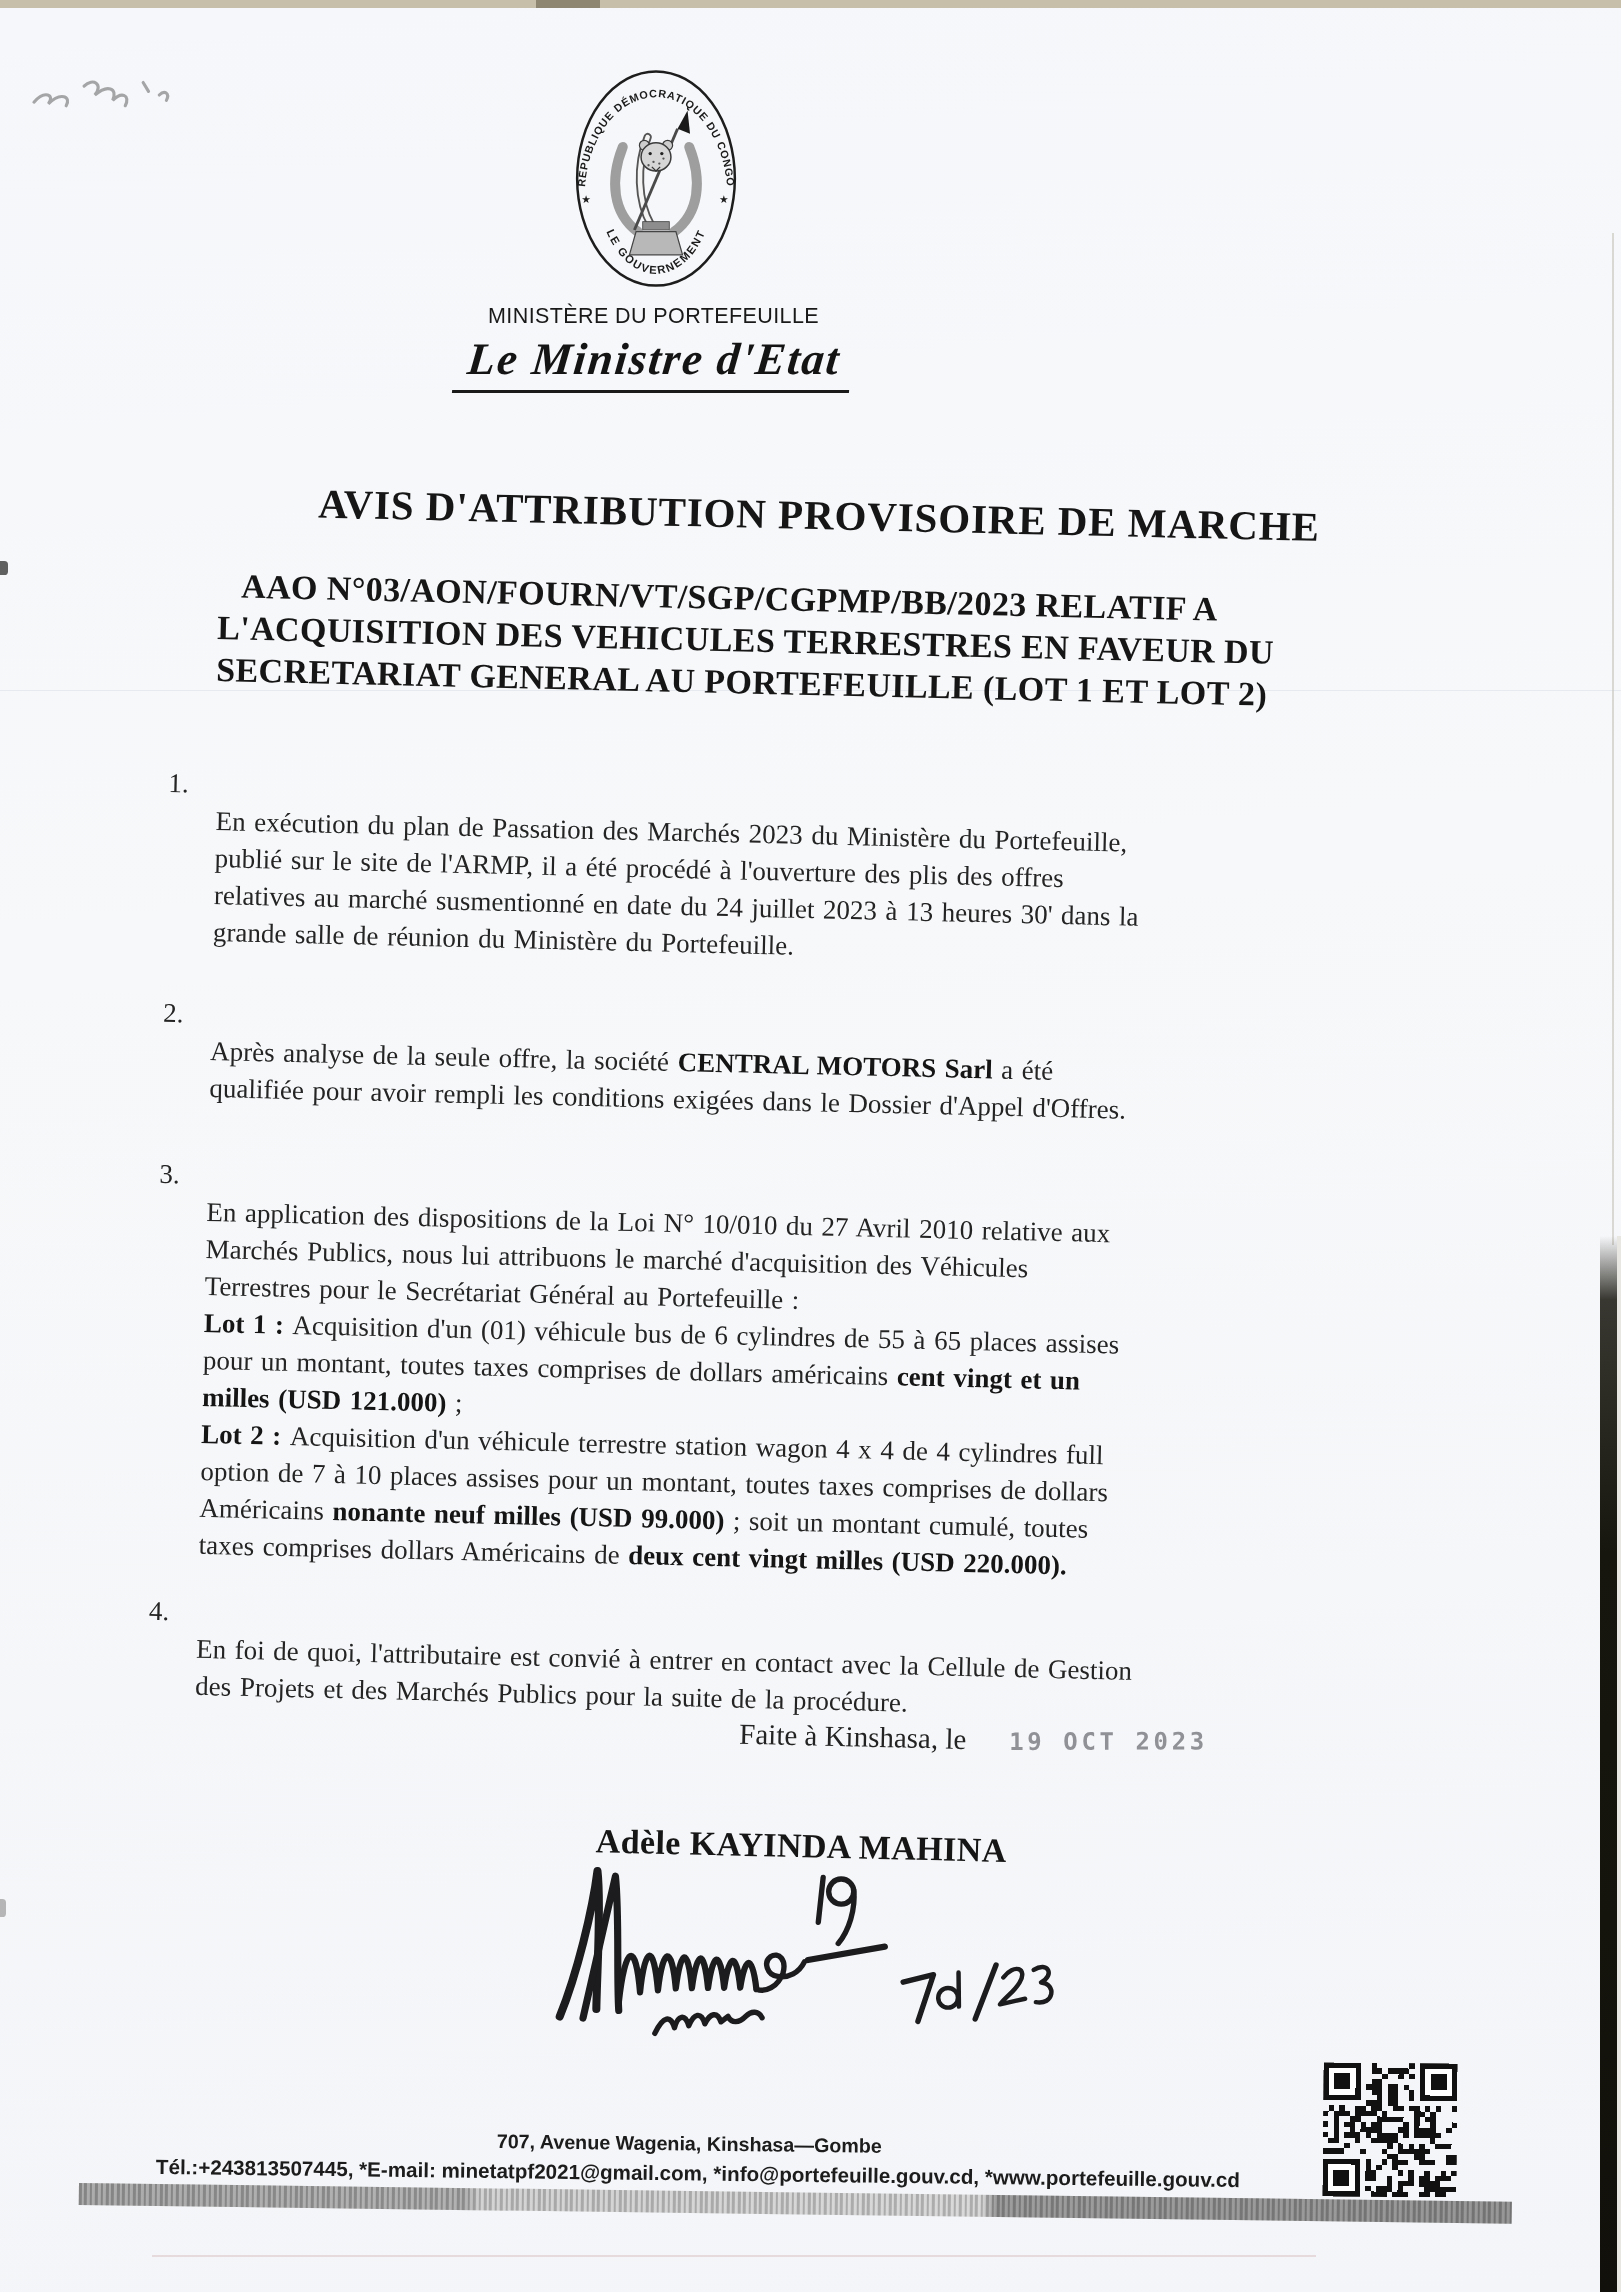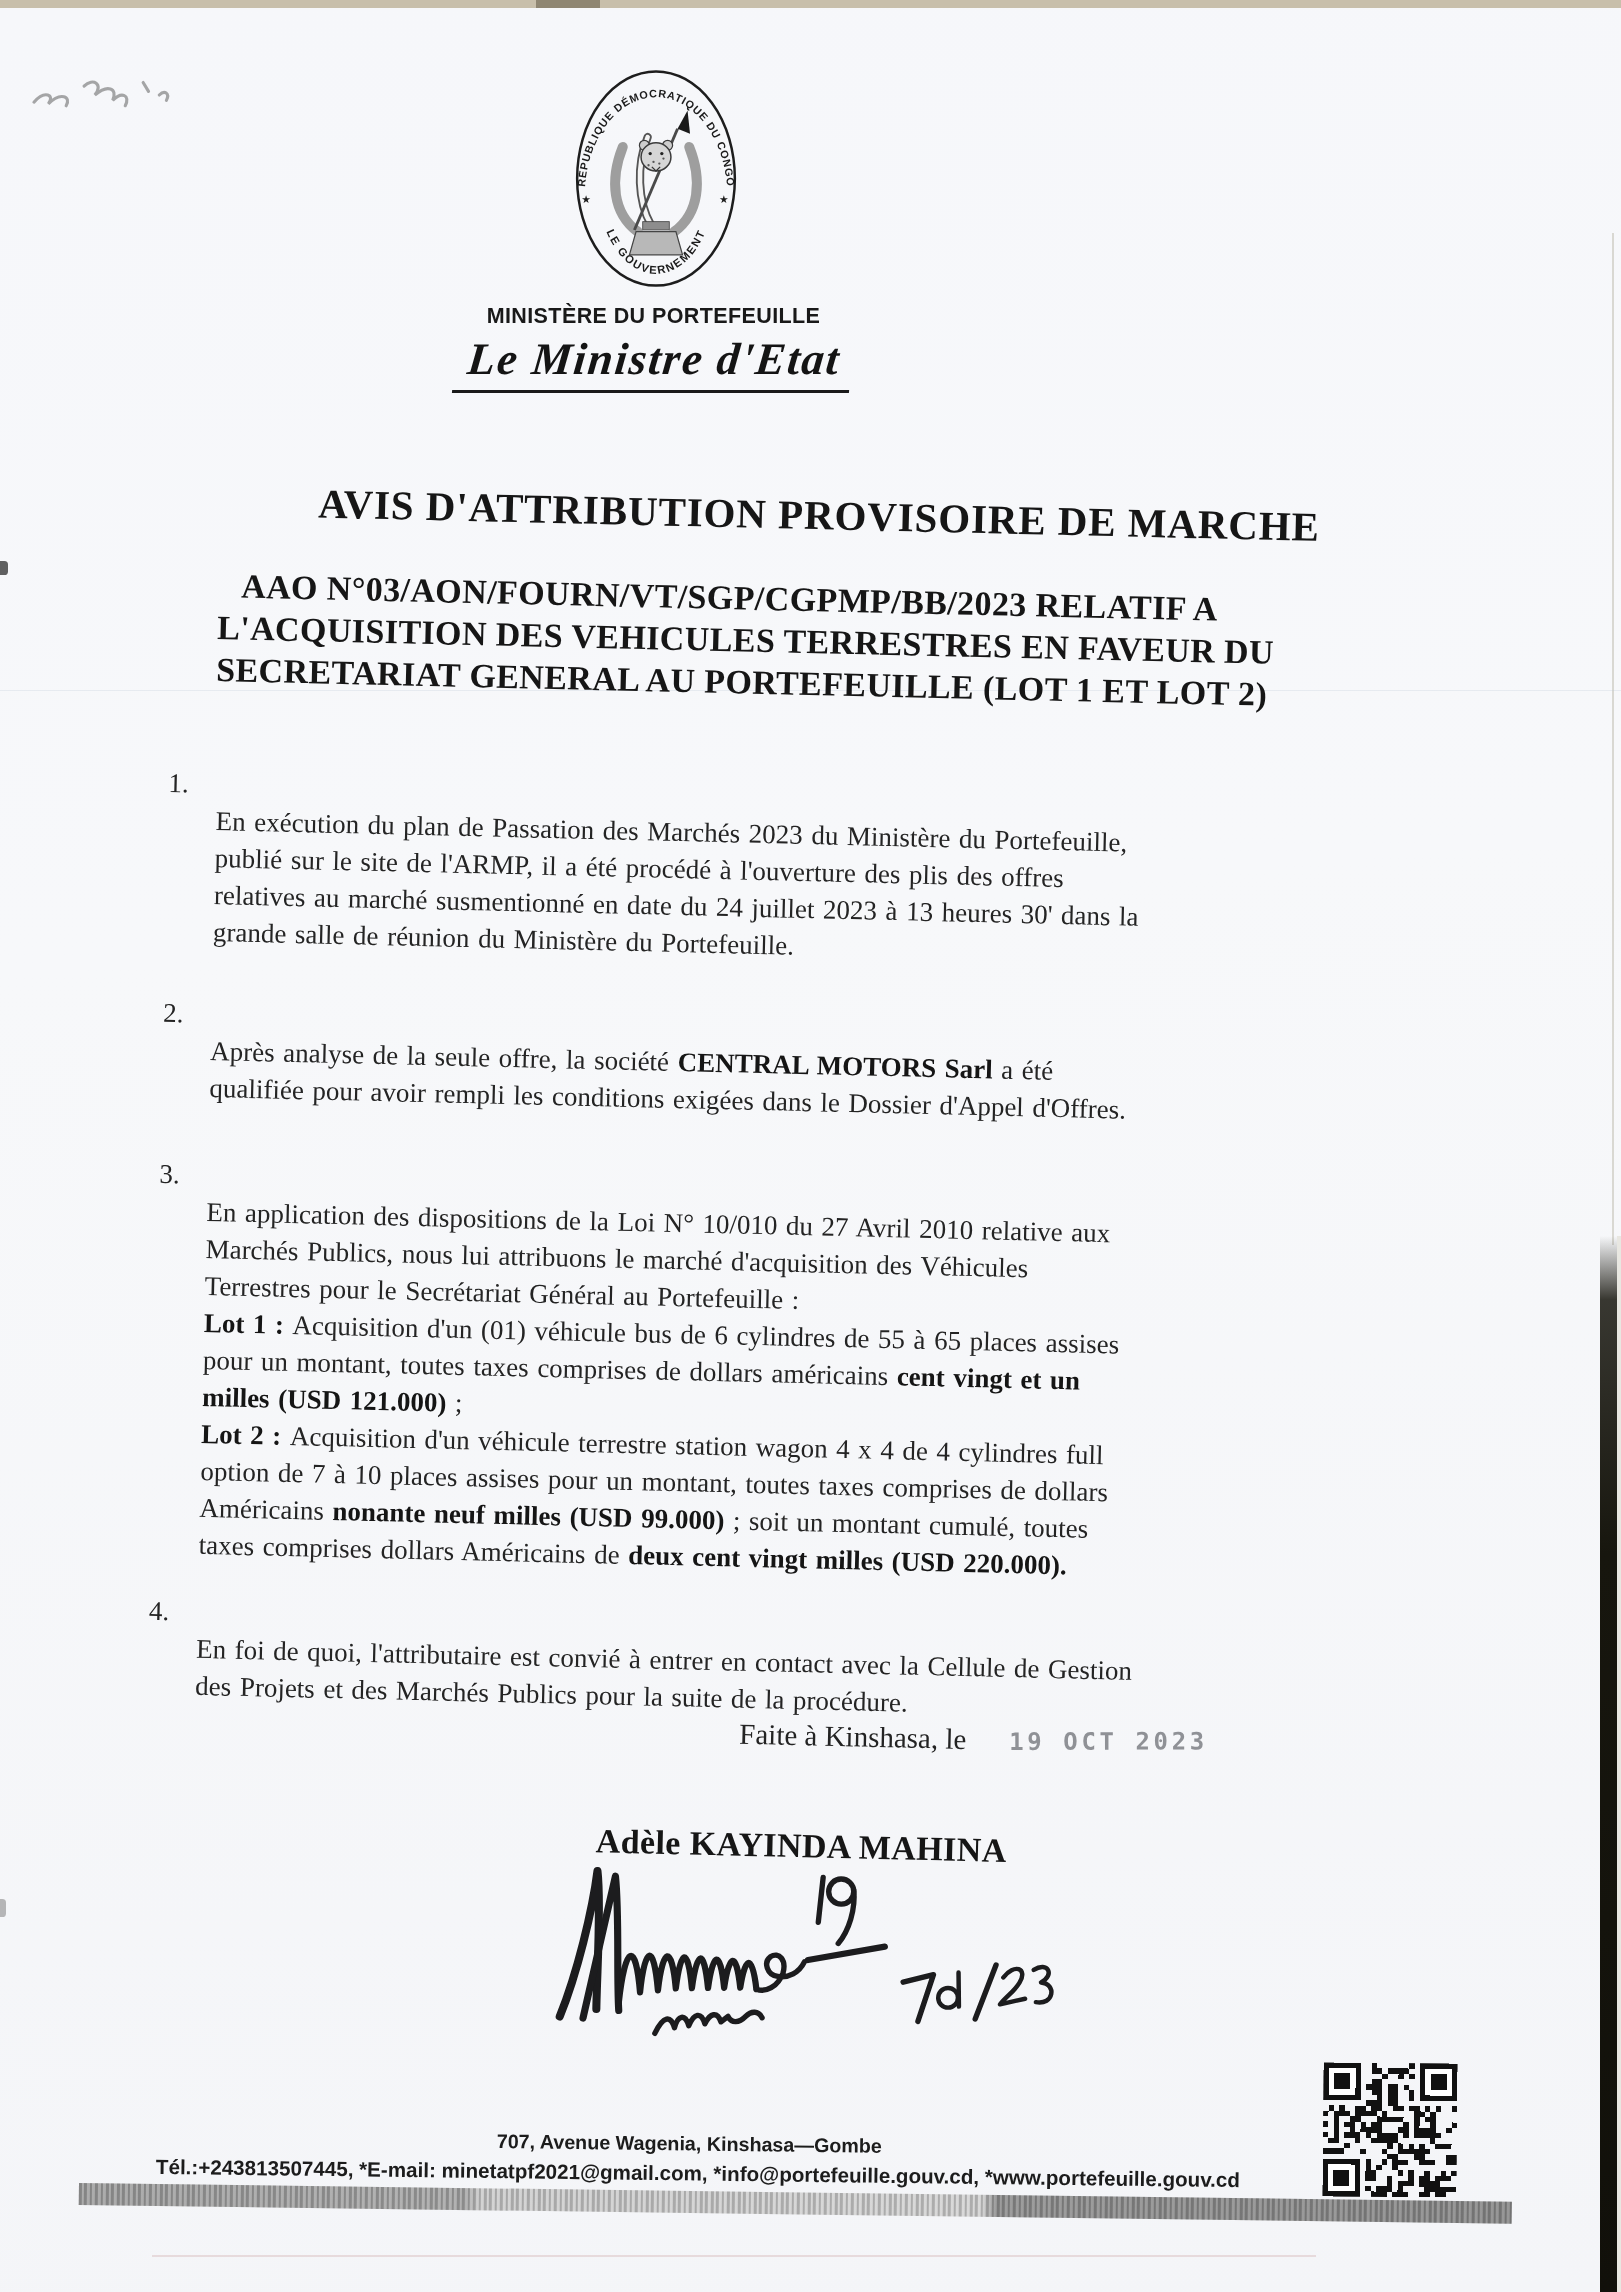--- a/index.html
+++ b/index.html
@@ -16,21 +16,21 @@
     background:linear-gradient(180deg,rgba(23,22,14,0) 0%,rgba(23,22,14,.85) 6%,#17160e 30%,#11100a 100%);}
   .edge-right-sliver{position:absolute;left:1617px;top:1236px;width:3.6px;height:1057px;background:#e8e7e1;}
   .speck-a{position:absolute;left:0;top:561px;width:8px;height:14.3px;background:#3a3a3a;border-radius:0 3.6px 3.6px 0;opacity:.8;}
   .speck-b{position:absolute;left:0;top:1899px;width:6.3px;height:18px;background:#8a8a8a;border-radius:0 3.6px 3.6px 0;opacity:.6;}
   .crease-1{position:absolute;left:152px;top:2255px;width:1164px;height:1.8px;background:rgba(205,170,170,.35);}
   .crease-2{position:absolute;left:0;top:690px;width:1621px;height:0.9px;background:rgba(185,195,212,.25);}
   .scribble{position:absolute;left:25px;top:59px;}
   
   .seal{position:absolute;left:573px;top:63px;width:166px;height:231px;}
   .ministry{position:absolute;left:340px;top:304px;width:627px;text-align:center;
-    font-family:"Liberation Sans",sans-serif;font-weight:bold;font-size:21.5px;letter-spacing:0.4px;color:#191919;}
+    font-family:"Liberation Sans",sans-serif;font-weight:normal;font-size:21.5px;letter-spacing:0.4px;color:#191919;}
   .minister-script-wrap{position:absolute;left:340px;top:333px;width:627px;text-align:center;}
   .minister-script{display:inline-block;font-family:"Liberation Serif",serif;font-style:italic;font-weight:bold;
     font-size:45px;letter-spacing:1.8px;color:#141414;padding:0 12.5px 5.4px 12.5px;border-bottom:3.6px solid #1a1a1a;
     transform:skewX(-6deg);}
   
   .rot-body{position:absolute;left:90px;top:467px;width:1451px;height:1576px;
     transform:rotate(1.35deg);transform-origin:0 0;}
   .doc-title{position:absolute;left:139px;top:7.2px;width:1182px;text-align:center;
     font-weight:bold;font-size:41px;letter-spacing:0.9px;color:#161616;}
   .doc-subtitle{position:absolute;left:131px;top:95px;width:1218px;

